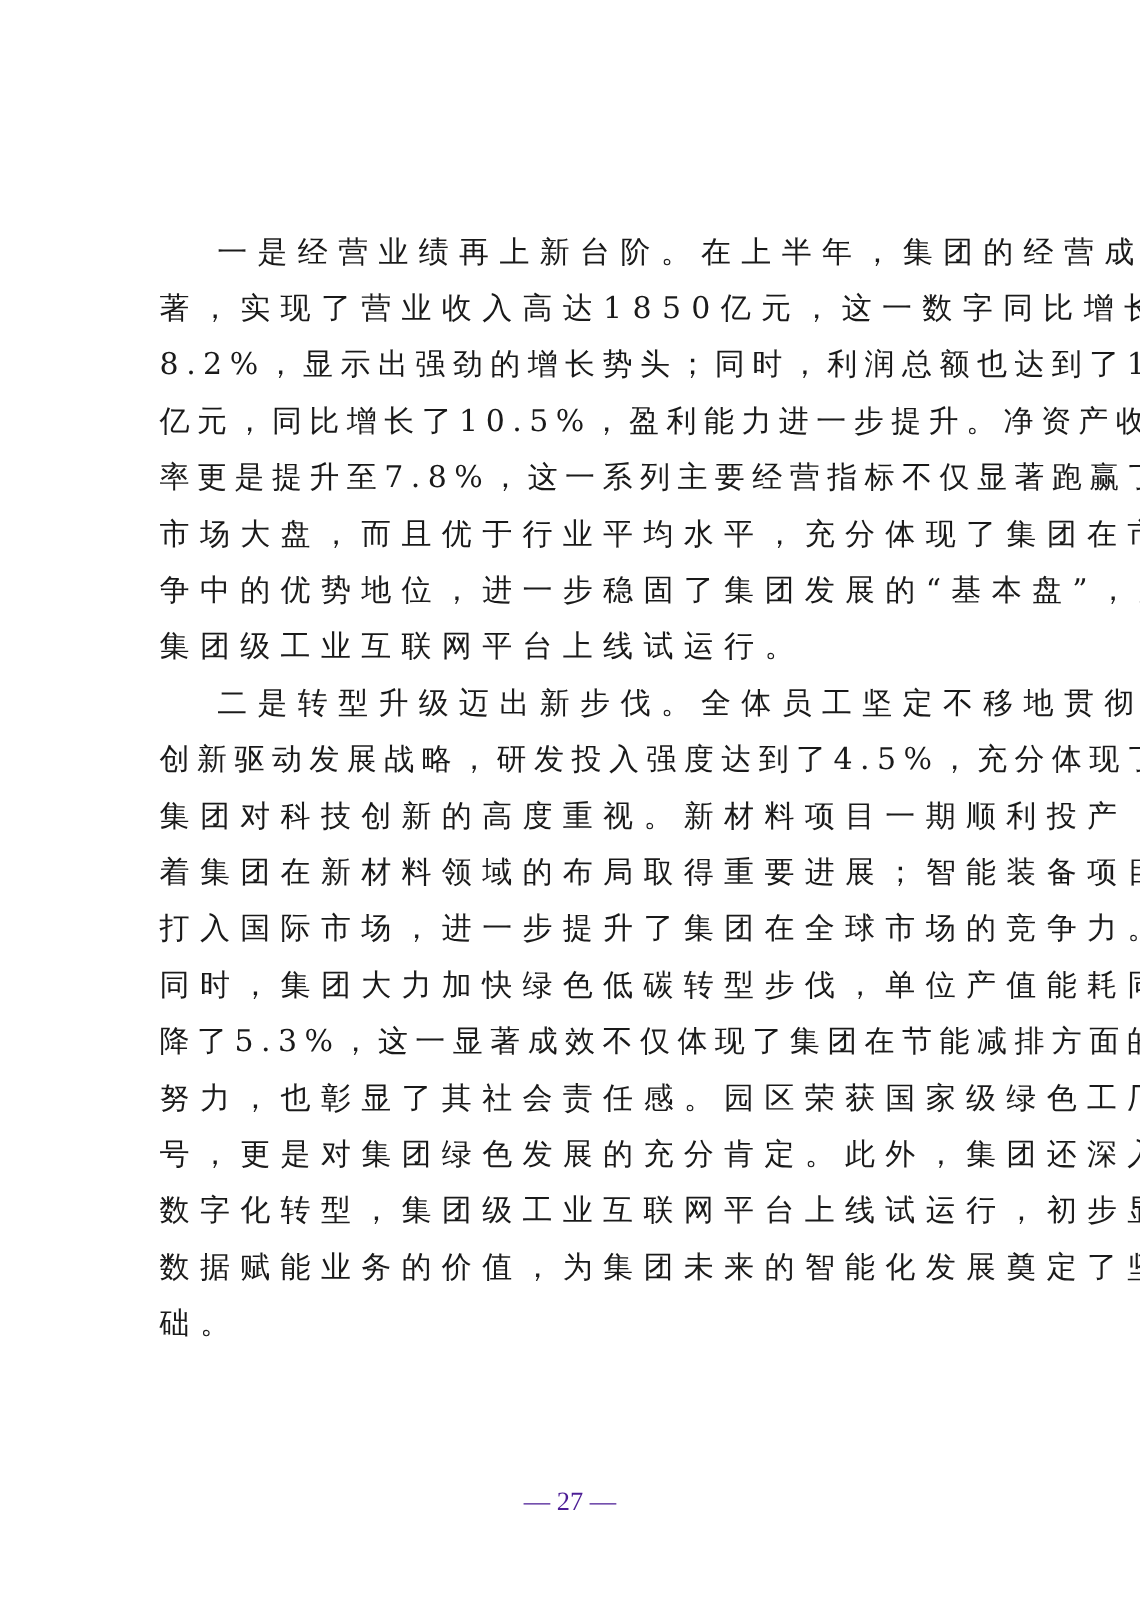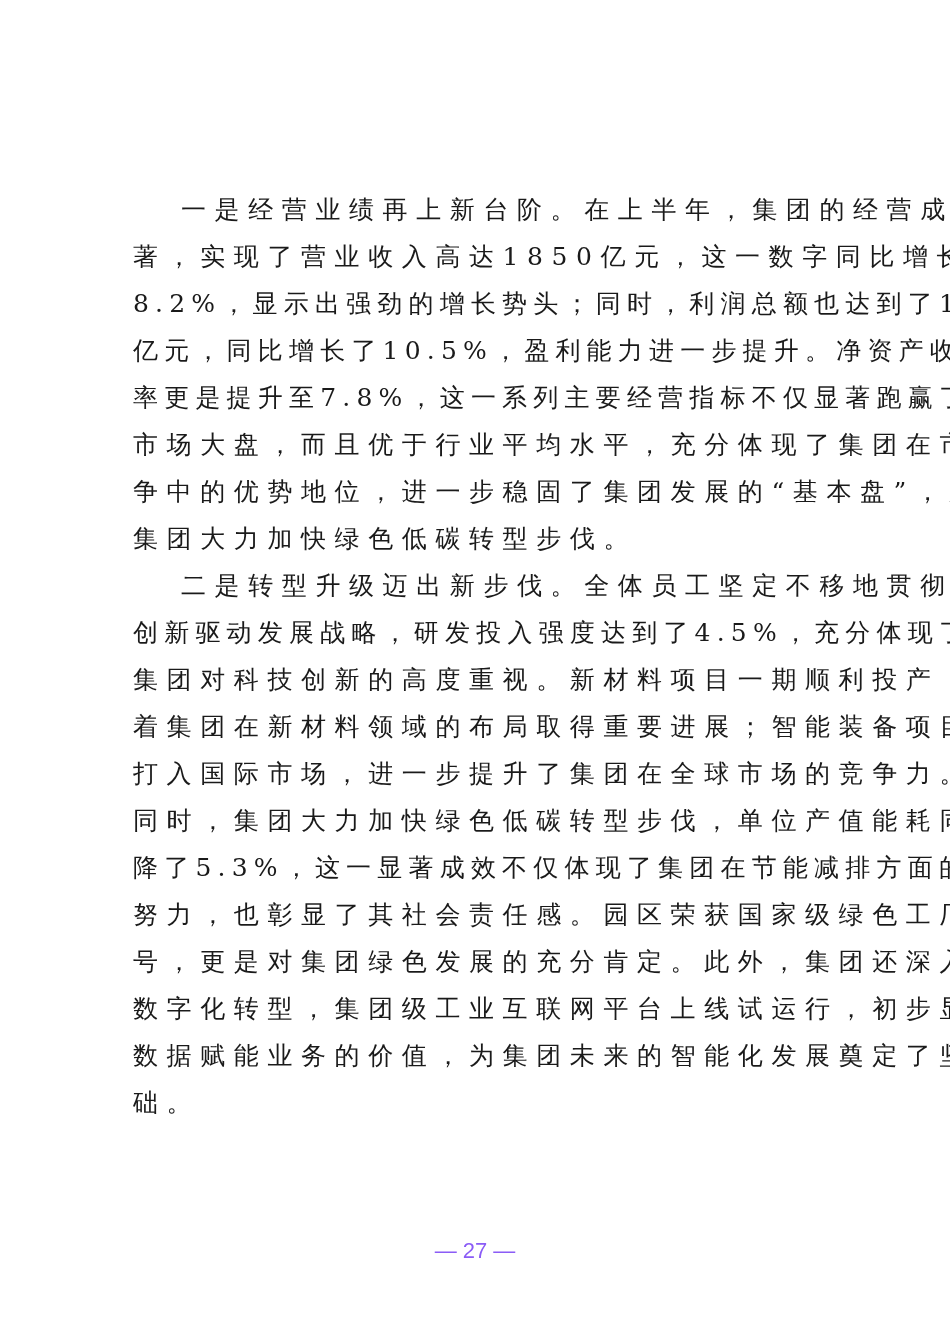--- a/index.html
+++ b/index.html
@@ -42,39 +42,39 @@
     }
     .line.tight {
       letter-spacing: 6.2px;
     }
     .page-number {
       position: absolute;
       left: 0;
       width: 950px;
       top: 1238px;
       text-align: center;
-      font-family: Liberation Sans, sans-serif;
+      font-family: Liberation Serif, serif;
       font-size: 22px;
-      color: #8b5cf6;
+      color: #4c1d95;
     }
   </style>
 </head>
 <body>
 
 <div class="page">
   <div class="text-block">
     <div>
       <span class="line indent">一是经营业绩再上新台阶。在上半年，集团的经营成果显</span>
       <span class="line">著，实现了营业收入高达1850亿元，这一数字同比增长</span>
       <span class="line tight">8.2%，显示出强劲的增长势头；同时，利润总额也达到了155</span>
       <span class="line tight">亿元，同比增长了10.5%，盈利能力进一步提升。净资产收益</span>
       <span class="line tight">率更是提升至7.8%，这一系列主要经营指标不仅显著跑赢了</span>
       <span class="line">市场大盘，而且优于行业平均水平，充分体现了集团在市场竞</span>
       <span class="line">争中的优势地位，进一步稳固了集团发展的“基本盘”，为未</span>
-      <span class="line">集团大力加快绿色低碳转型步伐。</span>
+      <span class="line">集团级工业互联网平台上线试运行。</span>
     </div>
     <div>
       <span class="line indent">二是转型升级迈出新步伐。全体员工坚定不移地贯彻落实</span>
       <span class="line tight">创新驱动发展战略，研发投入强度达到了4.5%，充分体现了</span>
       <span class="line">集团对科技创新的高度重视。新材料项目一期顺利投产，标志</span>
       <span class="line">着集团在新材料领域的布局取得重要进展；智能装备项目成功</span>
       <span class="line">打入国际市场，进一步提升了集团在全球市场的竞争力。与此</span>
       <span class="line">同时，集团大力加快绿色低碳转型步伐，单位产值能耗同比下</span>
       <span class="line tight">降了5.3%，这一显著成效不仅体现了集团在节能减排方面的</span>
       <span class="line">努力，也彰显了其社会责任感。园区荣获国家级绿色工厂称</span>

